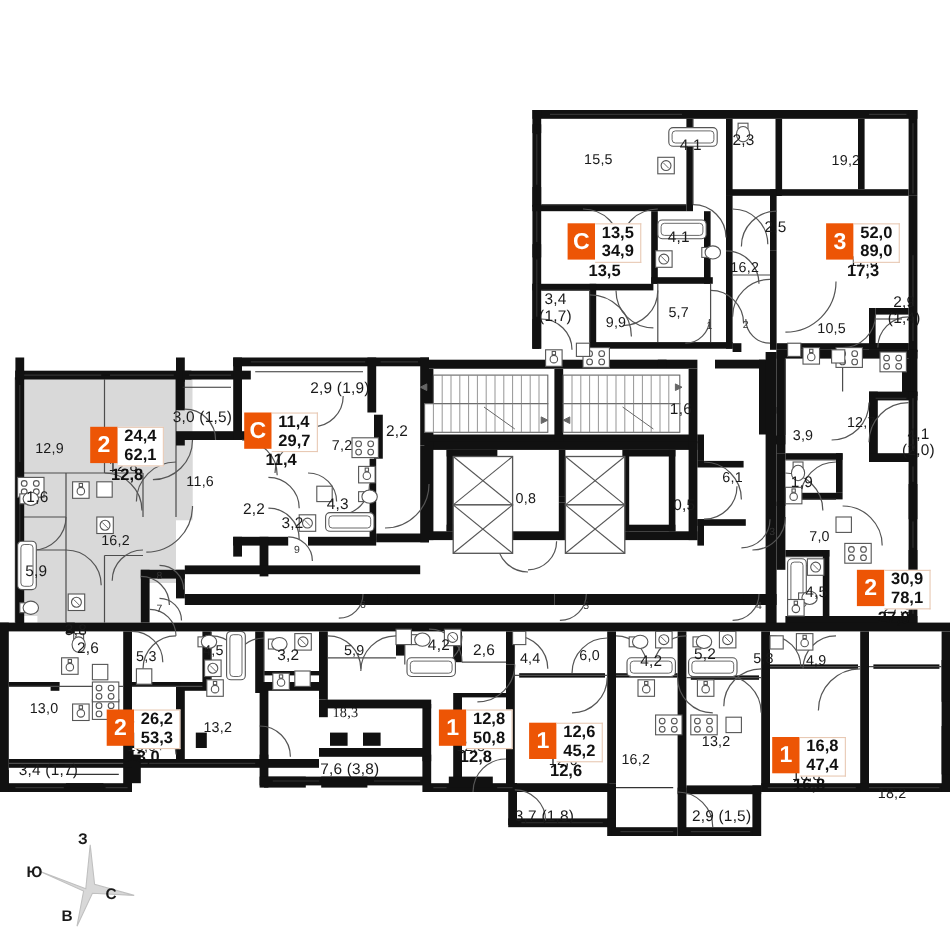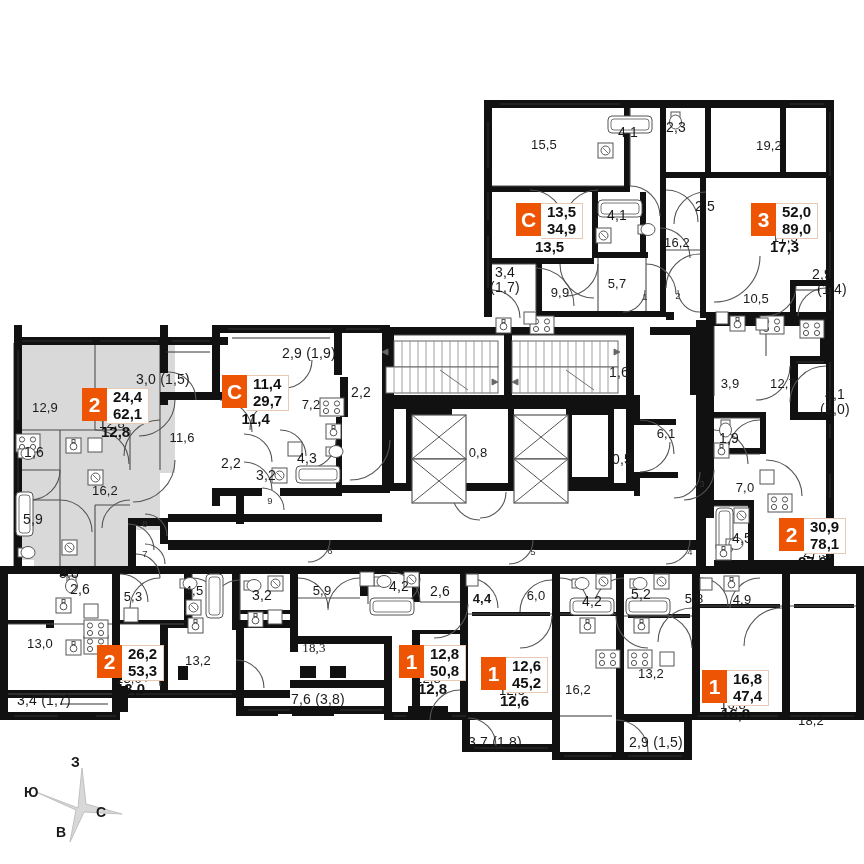--- a/index.html
+++ b/index.html
@@ -683,24 +683,24 @@
       <div class="rm" style="left: 677px; top: 243px;">16,2</div>
       <div class="rm" style="left: 785px; top: 238px;">17,3</div>
       <div class="rm sm" style="left: 505px; top: 272px;">3,4</div>
       <div class="rm sm" style="left: 505px; top: 287px;">(1,7)</div>
       <div class="rm" style="left: 560px; top: 293px;">9,9</div>
       <div class="rm" style="left: 617px; top: 284px;">5,7</div>
       <div class="rm tiny" style="left: 645px; top: 297px;">1</div>
       <div class="rm tiny" style="left: 678px; top: 296px;">2</div>
       <div class="rm" style="left: 756px; top: 299px;">10,5</div>
       <div class="rm sm" style="left: 822px; top: 274px;">2,9</div>
-      <div class="rm sm" style="left: 822px; top: 289px; margin-left: 10px;">(1,4)</div>
+      <div class="rm sm" style="left: 822px; top: 289px;">(1,4)</div>
       <div class="rm" style="left: 45px; top: 408px;">12,9</div>
       <div class="rm" style="left: 112px; top: 424px;">12,8</div>
-      <div class="rm sm" style="left: 163px; top: 379px;">3,0 (1,5)</div>
+      <div class="rm sm" style="left: 184px; top: 379px;">3,0 (1,5)</div>
       <div class="rm" style="left: 182px; top: 438px;">11,6</div>
       <div class="rm sm" style="left: 309px; top: 353px;">2,9 (1,9)</div>
       <div class="rm" style="left: 311px; top: 405px;">7,2</div>
       <div class="rm sm" style="left: 361px; top: 392px;">2,2</div>
       <div class="rm sm" style="left: 34px; top: 452px;">1,6</div>
       <div class="rm" style="left: 105px; top: 491px;">16,2</div>
       <div class="rm sm" style="left: 33px; top: 519px;">5,9</div>
       <div class="rm sm" style="left: 69px; top: 541px; margin-top: 32px;">3,8</div>
       <div class="rm sm" style="left: 231px; top: 463px;">2,2</div>
       <div class="rm sm" style="left: 266px; top: 475px;">3,2</div>
@@ -708,37 +708,37 @@
       <div class="rm tiny" style="left: 270px; top: 501px;">9</div>
       <div class="rm tiny" style="left: 145px; top: 524px;">8</div>
       <div class="rm tiny" style="left: 145px; top: 554px;">7</div>
       <div class="rm sm" style="left: 619px; top: 372px;">1,6</div>
       <div class="rm" style="left: 478px; top: 453px;">0,8</div>
       <div class="rm sm" style="left: 622px; top: 459px;">0,5</div>
       <div class="rm" style="left: 666px; top: 434px;">6,1</div>
       <div class="rm sm" style="left: 729px; top: 438px;">1,9</div>
       <div class="rm tiny" style="left: 702px; top: 484px;">3</div>
       <div class="rm" style="left: 745px; top: 488px;">7,0</div>
-      <div class="rm" style="left: 730px; top: 384px; text-align: center;">3,9</div>
+      <div class="rm" style="left: 730px; top: 396px; text-align: center;">3,9</div>
       <div class="rm" style="left: 783px; top: 384px;">12,7</div>
       <div class="rm sm" style="left: 835px; top: 394px;">4,1</div>
       <div class="rm sm" style="left: 835px; top: 409px;">(2,0)</div>
       <div class="rm sm" style="left: 742px; top: 538px;">4,5</div>
       <div class="rm" style="left: 816px; top: 553px;">27,9</div>
       <div class="rm tiny" style="left: 690px; top: 552px;">4</div>
       <div class="rm tiny" style="left: 533px; top: 552px;">5</div>
       <div class="rm tiny" style="left: 330px; top: 551px;">6</div>
       <div class="rm sm" style="left: 80px; top: 589px;">2,6</div>
       <div class="rm" style="left: 133px; top: 597px;">5,3</div>
       <div class="rm" style="left: 194px; top: 591px;">4,5</div>
       <div class="rm sm" style="left: 262px; top: 595px;">3,2</div>
       <div class="rm" style="left: 322px; top: 591px;">5,9</div>
       <div class="rm sm" style="left: 399px; top: 586px;">4,2</div>
       <div class="rm sm" style="left: 440px; top: 591px;">2,6</div>
-      <div class="rm" style="left: 482px; top: 599px; font-weight: bold;">4,4</div>
+      <div class="rm" style="left: 482px; top: 599px;">4,4</div>
       <div class="rm" style="left: 536px; top: 596px;">6,0</div>
       <div class="rm sm" style="left: 592px; top: 601px;">4,2</div>
       <div class="rm sm" style="left: 641px; top: 594px;">5,2</div>
       <div class="rm" style="left: 694px; top: 599px;">5,8</div>
       <div class="rm" style="left: 742px; top: 600px;">4,9</div>
       <div class="rm" style="left: 40px; top: 644px;">13,0</div>
       <div class="rm" style="left: 129px; top: 679px;">13,0</div>
       <div class="rm" style="left: 198px; top: 661px;">13,2</div>
       <div class="rm" style="left: 314px; top: 648px; font-family: Liberation Serif, serif;">18,3</div>
       <div class="rm" style="left: 428px; top: 679px;">12,8</div>

